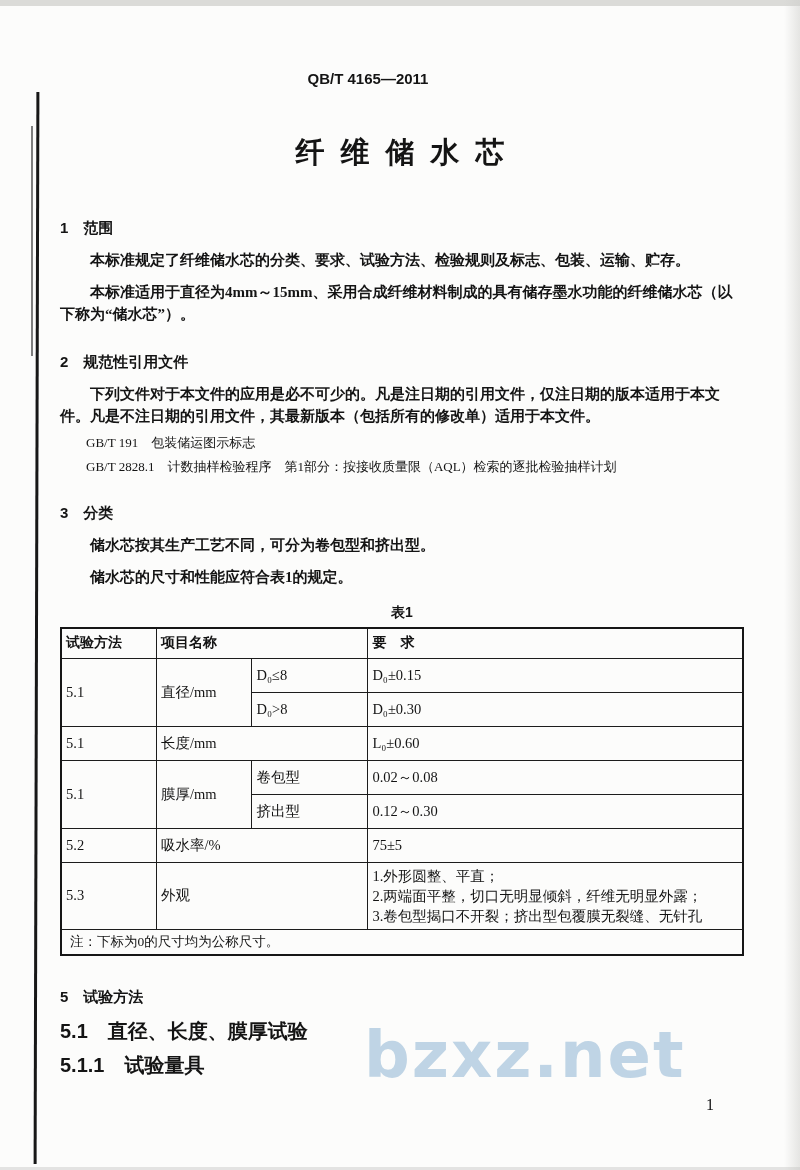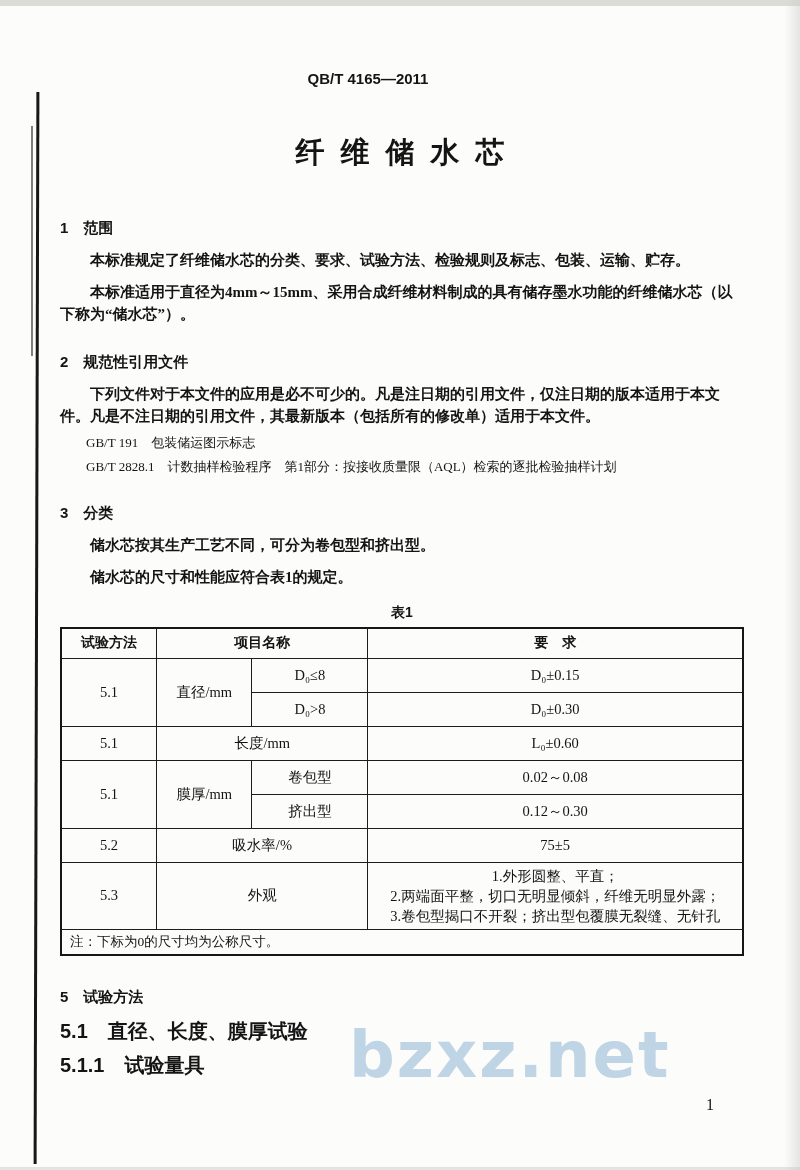--- a/index.html
+++ b/index.html
@@ -51,36 +51,36 @@
   .refs-block { margin-top:4px; }
 
   .tbl-caption {
     margin-top:16px; text-align:center;
     font-family:"Liberation Sans","DejaVu Sans",sans-serif;
     font-weight:bold; font-size:14px;
   }
   table.spec { width:100%; border-collapse:collapse; margin-top:5px; border:2px solid #161616; }
   table.spec td {
     border:1px solid #1c1c1c;
-    text-align:center; vertical-align:middle;
+    text-align:left; vertical-align:middle;
     font-size:14.5px; height:34px; padding:3px 4px;
   }
   table.spec tr.thead td {
     height:30px; font-weight:bold;
     font-family:"Liberation Sans","DejaVu Sans",sans-serif;
     font-size:14px;
   }
   td.req-left { text-align:left; padding:6px 10px; height:66px;margin-top:41px; }
   td.req-left div { line-height:20px; }
   tr.note-row td { text-align:left; font-size:13.5px; height:24px; padding:3px 8px; }
 
   .h-sub { font-family:"Liberation Sans","DejaVu Sans",sans-serif; font-weight:bold; font-size:20px; line-height:22px; margin-top:12px; }
 
   .watermark {
-    position:absolute; left:349px; top:1018px; z-index:0;
+    position:absolute; left:364px; top:1018px; z-index:0;
     font-family:"DejaVu Sans","Liberation Sans",sans-serif;
     font-weight:bold; font-size:64px; letter-spacing:2px;
     color:rgba(118,164,202,.45);
     user-select:none;
   }
   .page-number { position:absolute; right:86px; top:1096px; font-size:16px; }
 </style>
 </head>
 <body>
 

